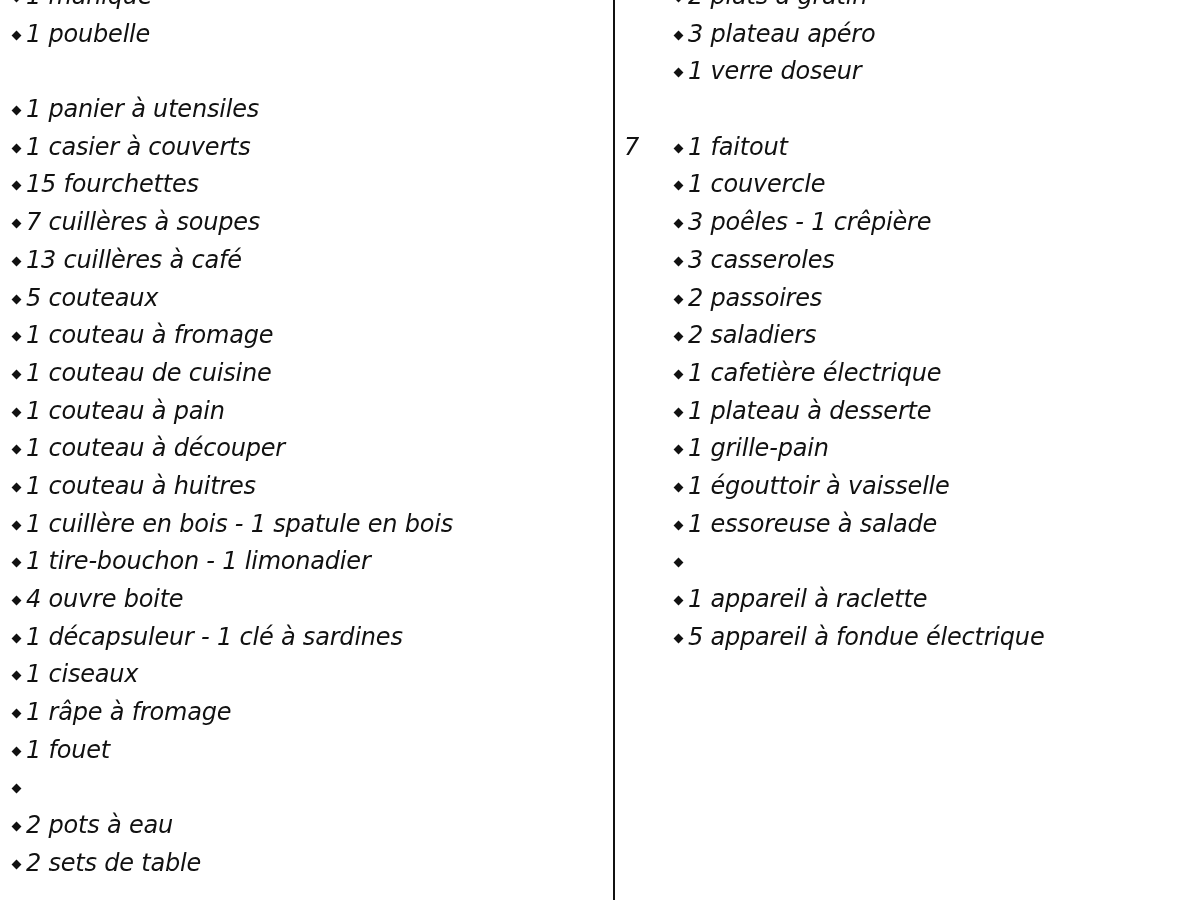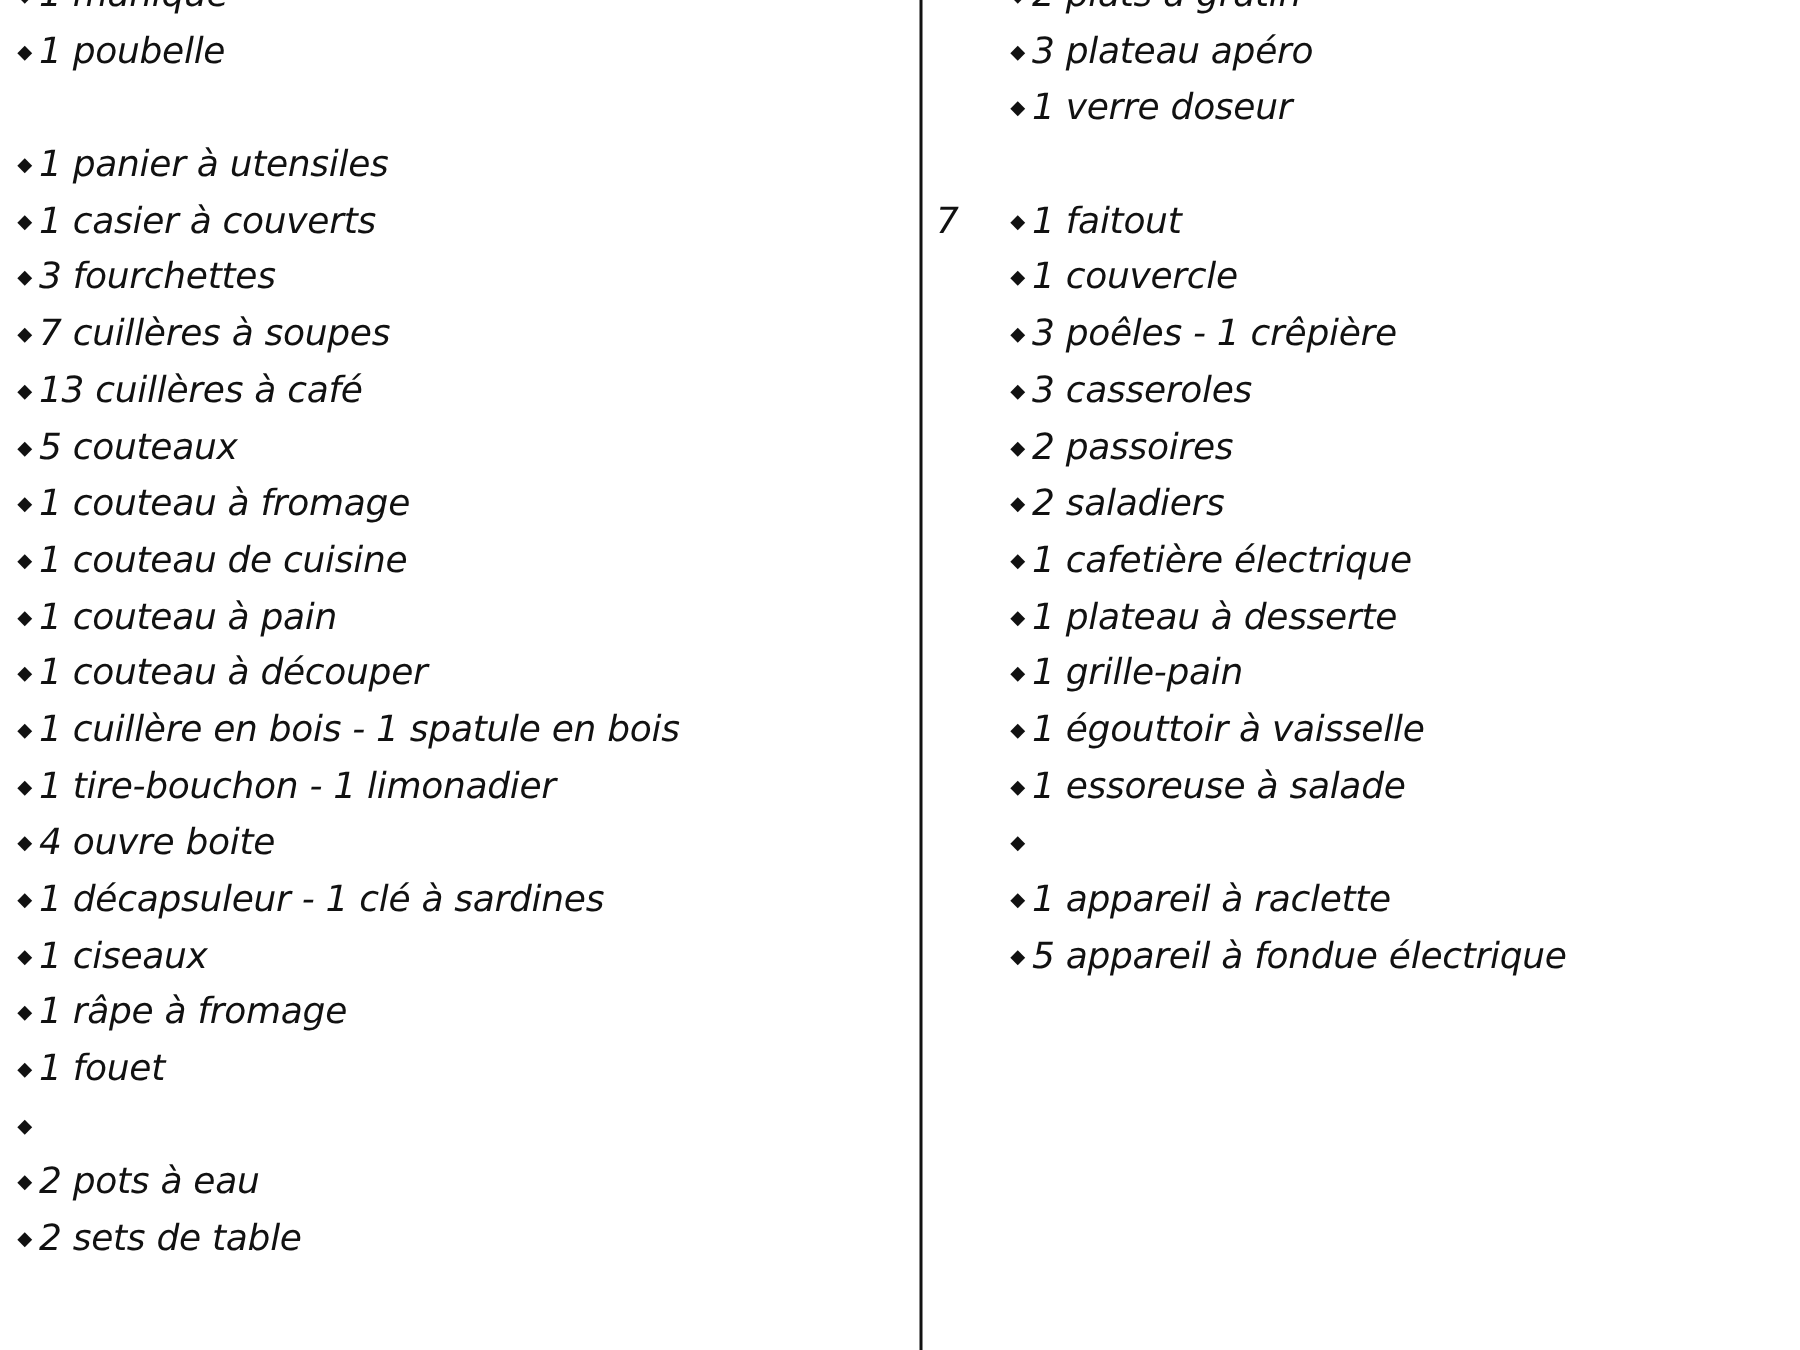--- a/index.html
+++ b/index.html
@@ -65,28 +65,29 @@
 </head>
 <body>
 
 <div class="page">
   <div class="column col-left" id="col-left">
       <div class="row"><span class="bullet"></span><span>1 manique</span></div>
       <div class="row"><span class="bullet"></span><span>1 poubelle</span></div>
       <div class="row blank"><span></span></div>
       <div class="row"><span class="bullet"></span><span>1 panier à utensiles</span></div>
       <div class="row"><span class="bullet"></span><span>1 casier à couverts</span></div>
-      <div class="row"><span class="bullet"></span><span>3 fourchettes</span></div>
+      <div class="row"><span class="bullet"></span><span>15 fourchettes</span></div>
       <div class="row"><span class="bullet"></span><span>7 cuillères à soupes</span></div>
       <div class="row"><span class="bullet"></span><span>13 cuillères à café</span></div>
       <div class="row"><span class="bullet"></span><span>5 couteaux</span></div>
       <div class="row"><span class="bullet"></span><span>1 couteau à fromage</span></div>
       <div class="row"><span class="bullet"></span><span>1 couteau de cuisine</span></div>
       <div class="row"><span class="bullet"></span><span>1 couteau à pain</span></div>
       <div class="row"><span class="bullet"></span><span>1 couteau à découper</span></div>
+      <div class="row"><span class="bullet"></span><span>1 couteau à huitres</span></div>
       <div class="row"><span class="bullet"></span><span>1 cuillère en bois  -  1 spatule en bois</span></div>
       <div class="row"><span class="bullet"></span><span>1 tire-bouchon  -  1 limonadier</span></div>
       <div class="row"><span class="bullet"></span><span>4 ouvre boite</span></div>
       <div class="row"><span class="bullet"></span><span>1 décapsuleur  -  1 clé à sardines</span></div>
       <div class="row"><span class="bullet"></span><span>1 ciseaux</span></div>
       <div class="row"><span class="bullet"></span><span>1 râpe à fromage</span></div>
       <div class="row"><span class="bullet"></span><span>1 fouet</span></div>
       <div class="row"><span class="bullet"></span></div>
       <div class="row"><span class="bullet"></span><span>2 pots à eau</span></div>
       <div class="row"><span class="bullet"></span><span>2 sets de table</span></div>

